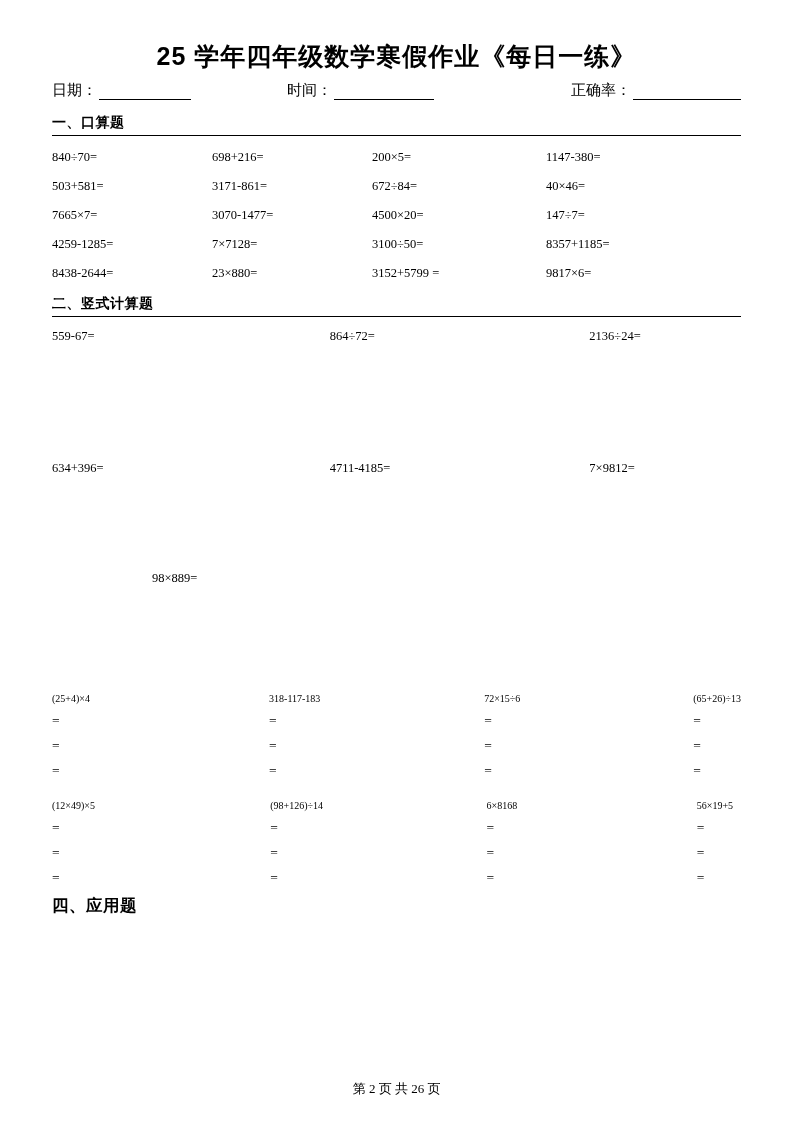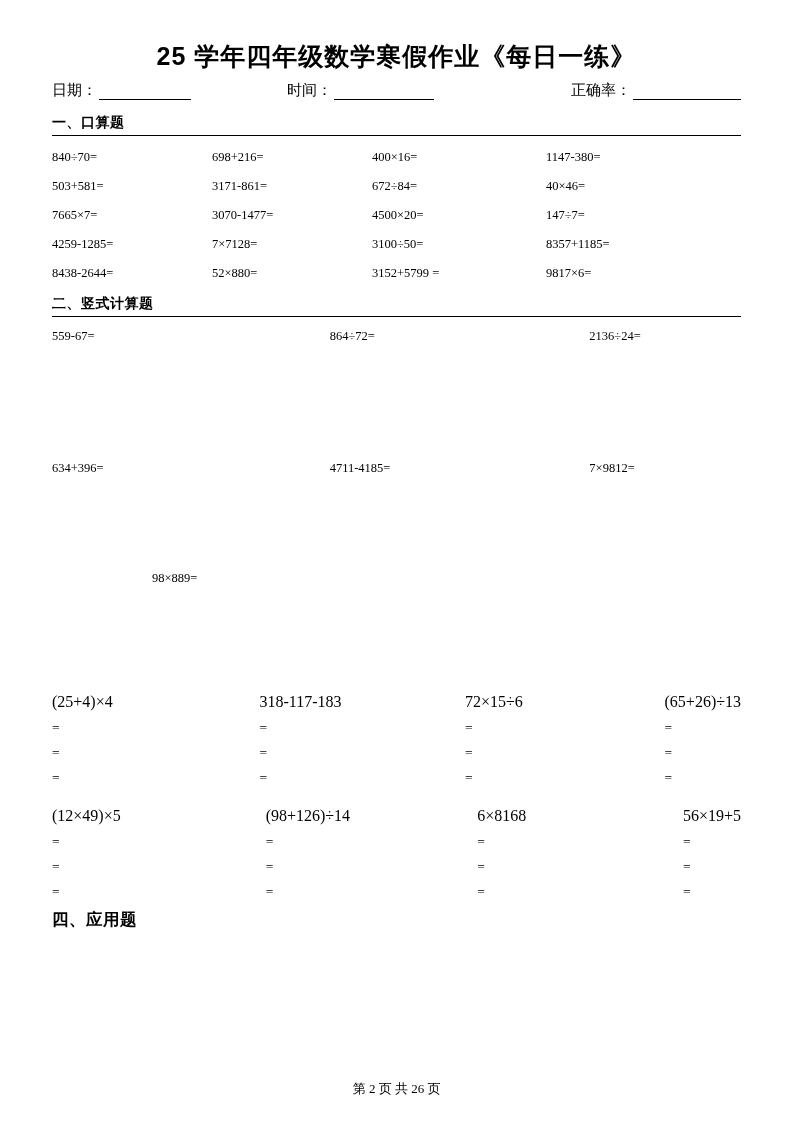--- a/index.html
+++ b/index.html
@@ -88,21 +88,21 @@
   .vert-grid .i2 { padding-left: 78px; }
   .vert-grid .i3 { padding-left: 100px; }
 
   
   .step-block { margin-top: 12px; }
   .step-grid {
     display: grid;
     grid-template-columns: 1fr 1fr 1fr 1fr;
   }
   .step-col { font-size: 13.5px; }
-  .step-expr { font-size: 16px; margin-bottom: 9px; }
+  .step-expr { font-size: 10px; margin-bottom: 9px; }
   .step-eq { font-size: 13.5px; margin-bottom: 9px; }
   .step-grid .i0 { padding-left: 0px; }
   .step-grid .i1 { padding-left: 46px; }
   .step-grid .i2 { padding-left: 90px; }
   .step-grid .i3 { padding-left: 128px; }
 
   
   .word-problem {
     margin-top: 12px;
     font-size: 14.5px;
@@ -142,40 +142,40 @@
     <div class="meta-item">
       <span class="lbl">正确率：</span>
       <span class="blank blank-rate"></span>
     </div>
   </div>
 
   <div class="sec-head">一、口算题</div>
   <div class="oral-grid">
     <div class="oral-cell c0">840÷70=</div>
     <div class="oral-cell c1">698+216=</div>
-    <div class="oral-cell c2">400×16=</div>
+    <div class="oral-cell c2">200×5=</div>
     <div class="oral-cell c3">1147-380=</div>
 
     <div class="oral-cell c0">503+581=</div>
     <div class="oral-cell c1">3171-861=</div>
     <div class="oral-cell c2">672÷84=</div>
     <div class="oral-cell c3">40×46=</div>
 
     <div class="oral-cell c0">7665×7=</div>
     <div class="oral-cell c1">3070-1477=</div>
     <div class="oral-cell c2">4500×20=</div>
     <div class="oral-cell c3">147÷7=</div>
 
     <div class="oral-cell c0">4259-1285=</div>
     <div class="oral-cell c1">7×7128=</div>
     <div class="oral-cell c2">3100÷50=</div>
     <div class="oral-cell c3">8357+1185=</div>
 
     <div class="oral-cell c0">8438-2644=</div>
-    <div class="oral-cell c1">52×880=</div>
+    <div class="oral-cell c1">23×880=</div>
     <div class="oral-cell c2">3152+5799 =</div>
     <div class="oral-cell c3">9817×6=</div>
   </div>
 
   <div class="sec-head">二、竖式计算题</div>
   <div class="vert-grid">
     <div class="vert-cell i0">559-67=</div>
     <div class="vert-cell i1">864÷72=</div>
     <div class="vert-cell i2">2136÷24=</div>
 

